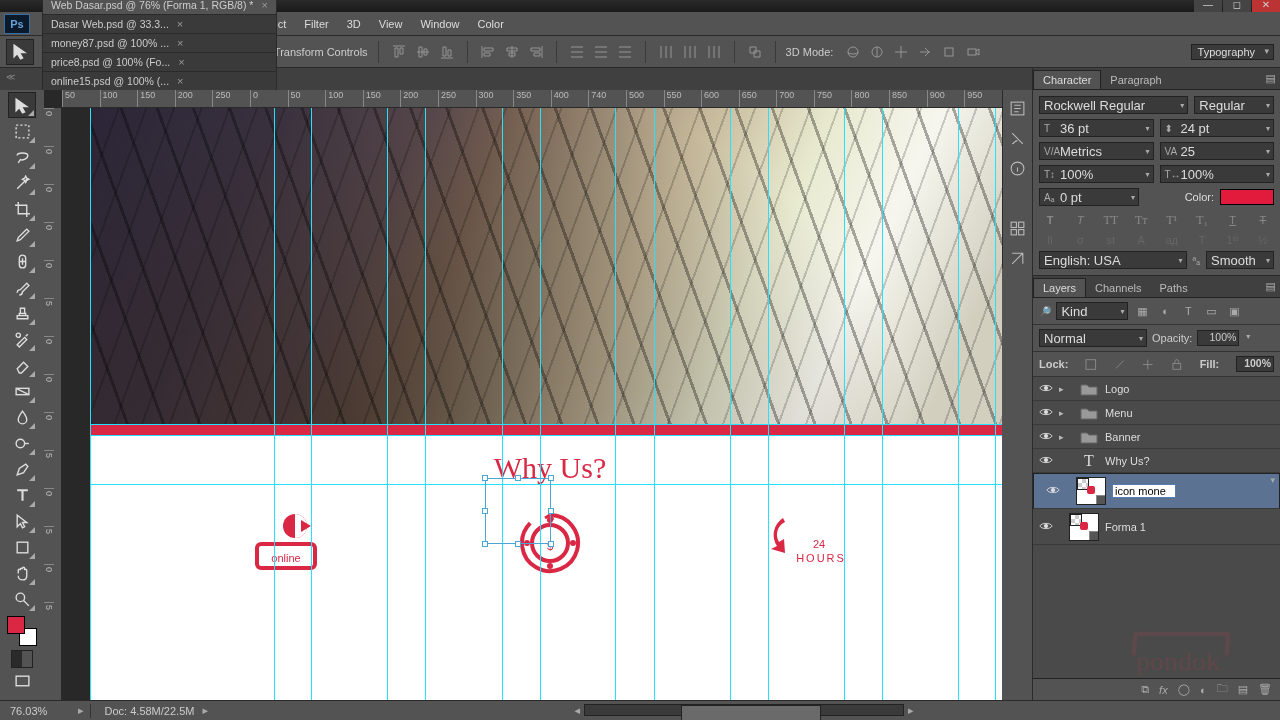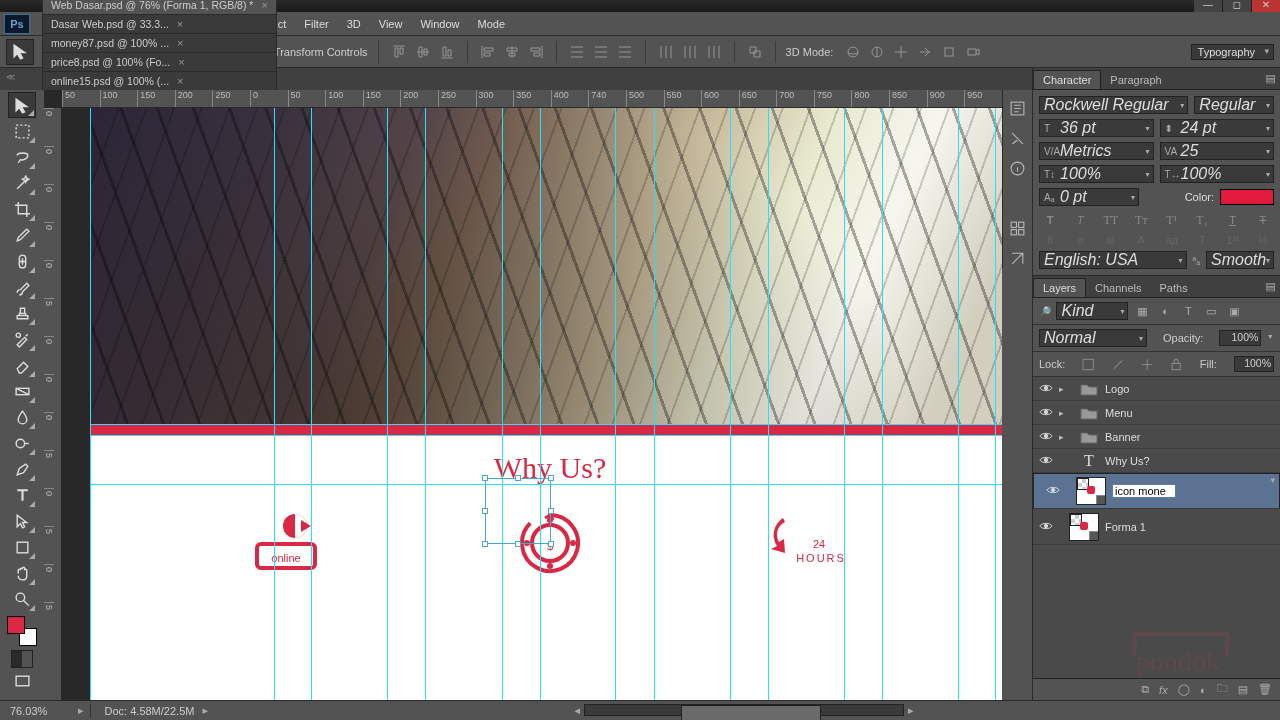--- a/index.html
+++ b/index.html
@@ -55,37 +55,37 @@
 .ptab{padding:3px 9px;color:#bbb;font-size:11px;}
 .ptab.active{background:#535353;color:#ddd;border:1px solid #222;border-bottom:none;}
 .pmenu{position:absolute;right:4px;top:4px;color:#aaa;font-size:11px;}
 
 
 .charpanel{padding:6px;color:#ddd;display:flex;flex-direction:column;gap:5px;border-bottom:1px solid #2a2a2a;}
 .row{display:flex;gap:6px;align-items:center;}
 .fld{flex:1;display:flex;align-items:center;background:#3a3a3a;border:1px solid #222;height:18px;padding:0 4px;position:relative;}
 .fld:after{content:"▾";position:absolute;right:3px;font-size:8px;color:#aaa;}
 .fld .ic{width:16px;font-size:10px;color:#aaa;}
-.fld .tx{font-size:16px;color:#ddd;font-style:italic;}
+.fld .tx{font-size:13px;color:#ddd;}
 .colorrow{display:flex;align-items:center;gap:6px;}
 .colorwell{width:54px;height:16px;background:#e21b3c;border:1px solid #000;}
 .styletoggles{display:flex;gap:2px;justify-content:space-between;}
 .tt{width:22px;height:18px;display:flex;align-items:center;justify-content:center;color:#888;font-family:Georgia,serif;font-size:12px;}
 .ot {display:flex;gap:2px;justify-content:space-between;color:#666;font-family:Georgia,serif;font-size:11px;}
 .ot div{width:22px;text-align:center;}
 
 
 .layerspanel{flex:1;display:flex;flex-direction:column;min-height:0;}
 .lay-opts{padding:4px 6px;display:flex;align-items:center;gap:5px;color:#ccc;border-bottom:1px solid #333;}
 .lay-opts .fld{flex:0 0 72px;}
 .fbtn{width:18px;height:16px;display:flex;align-items:center;justify-content:center;color:#aaa;}
-.lay-row2{padding:4px 6px;display:flex;align-items:center;gap:16px;color:#ccc;border-bottom:1px solid #333;}
+.lay-row2{padding:4px 6px;display:flex;align-items:center;gap:5px;color:#ccc;border-bottom:1px solid #333;}
 .numfld{width:42px;height:16px;background:#3a3a3a;border:1px solid #222;font-size:10.5px;text-align:right;padding-right:2px;position:relative;}
 .numfld:after{content:"▾";position:absolute;right:-12px;top:1px;font-size:8px;color:#aaa;}
-.lay-row3{padding:4px 6px;display:flex;align-items:center;gap:17px;color:#ccc;border-bottom:1px solid #333;font-size:10.5px;}
+.lay-row3{padding:4px 6px;display:flex;align-items:center;gap:17px;color:#ccc;border-bottom:1px solid #333;font-size:10.5px;font-weight:bold;}
 .lockic{width:13px;height:13px;opacity:.6;}
 
 .layerlist{flex:1;overflow:hidden;background:#4a4a4a;}
 .layer{height:36px;display:flex;align-items:center;border-bottom:1px solid #3a3a3a;color:#ddd;}
 .layer.short{height:24px;}
 .layer.sel{background:#5b7293;}
 .eye{width:26px;text-align:center;color:#ddd;}
 .eye svg{width:14px;height:10px;}
 .disc{width:14px;color:#bbb;font-size:9px;}
 .foldic,.thumbs{width:22px;height:22px;margin:0 5px;display:flex;align-items:center;justify-content:center;}
@@ -162,21 +162,21 @@
   <span>File</span>
   <span>Edit</span>
   <span>Image</span>
   <span>Layer</span>
   <span>Type</span>
   <span>Select</span>
   <span>Filter</span>
   <span>3D</span>
   <span>View</span>
   <span>Window</span>
-  <span>Mode</span>
+  <span>Color</span>
 </div>
 
 <div class="optbar">
   <div class="tool active">
       <svg viewBox="0 0 16 16">
         <path d="M2 2 L2 13 L5 10 L8 15 L10 14 L7 9 L12 9 Z" fill="#ddd"></path>
       </svg>
     </div>
   <div class="divider"></div>
   <span class="chk"></span>

